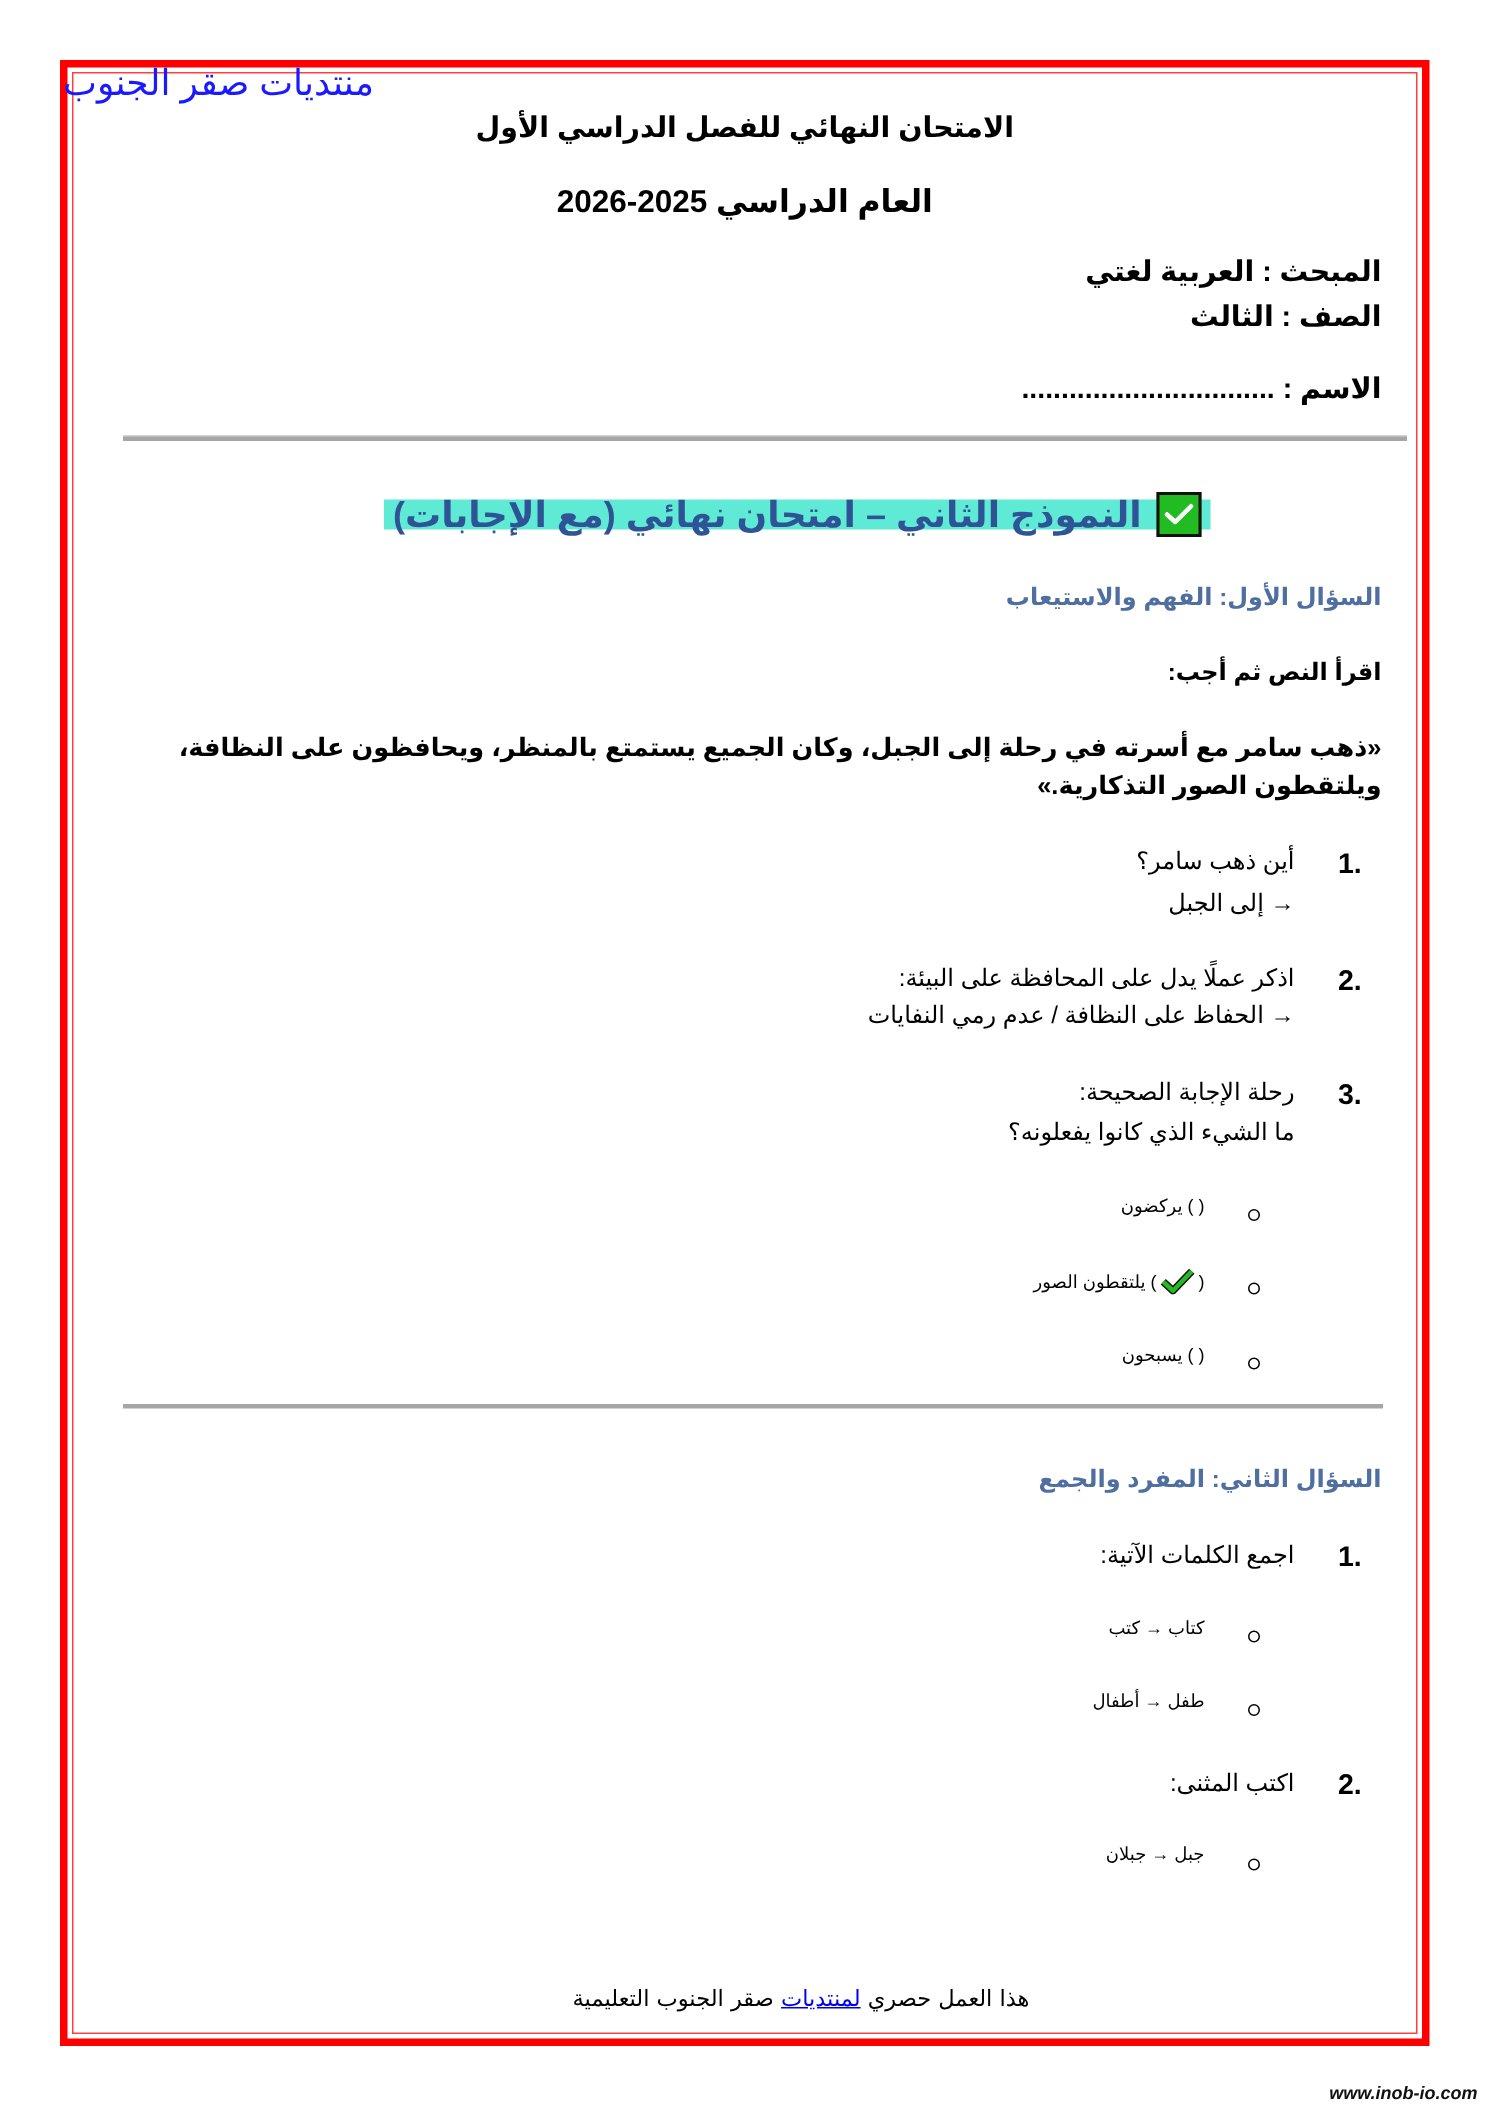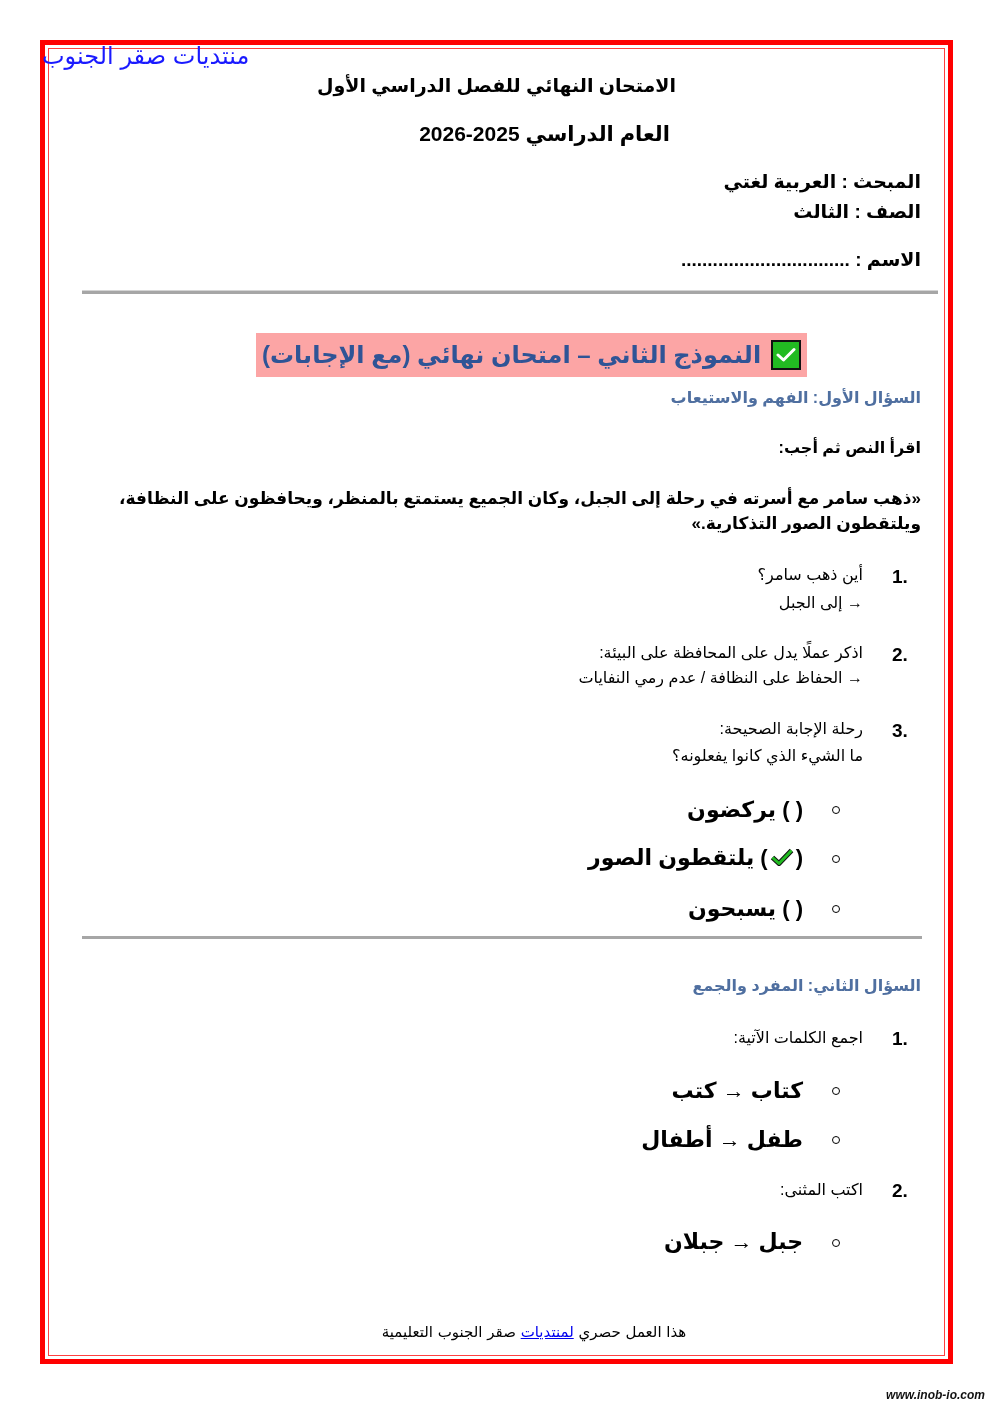--- a/index.html
+++ b/index.html
@@ -4,33 +4,33 @@
 <style>
   html, body { margin:0; padding:0; background:#ffffff; }
   body { width:993px; height:1404px; position:relative; overflow:hidden; font-family:"Liberation Sans", "DejaVu Sans", sans-serif; color:#000; }
   .frame-outer { position:absolute; left:40px; top:40px; width:913px; height:1324px; box-sizing:border-box; border:5px solid #ff0000; }
   .frame-inner { position:absolute; left:48px; top:48px; width:897px; height:1308px; box-sizing:border-box; border:1px solid #ff4040; }
   .abs { position:absolute; }
   .rtl { direction:rtl; unicode-bidi:embed; }
   .brand { left:42px; top:42px; font-size:24px; color:#1a1aff; line-height:28px; white-space:nowrap; }
   .h-center { left:48px; width:897px; text-align:center; font-weight:bold; }
   .title1 { top:74px; font-size:19px; }
-  .title2 { top:122px; font-size:21px;margin-left:48px; }
+  .title2 { top:122px; font-size:21px; }
   .meta { right:72px; font-size:19px; font-weight:bold; text-align:right; white-space:nowrap; }
   .sep1 { left:82px; top:290px; width:856px; height:3px; background:#a6a6a6; border-top:1px solid #d4d4d4; }
   .sep2 { left:82px; top:936px; width:840px; height:3px; background:#a6a6a6; }
-  .banner { top:333px; left:256px; height:44px; background:#fca5a5; display:flex; align-items:center; padding:0 6px; font-size:24px; font-weight:bold; color:#2f5496; white-space:nowrap; }
+  .banner { top:333px; left:256px; height:20px; background:#5eead4; display:flex; align-items:center; padding:0 6px; font-size:24px; font-weight:bold; color:#2f5496; white-space:nowrap; }
   .chkbox { width:26px; height:26px; background:#22bb22; border:2px solid #111; display:inline-flex; align-items:center; justify-content:center; margin-left:10px; }
   .section-h { right:72px; font-size:16px; font-weight:bold; color:#4f6fa0; text-align:right; white-space:nowrap; }
   .bold16 { font-size:16px; font-weight:bold; }
   .passage { right:72px; left:100px; top:486px; font-size:17px; font-weight:bold; line-height:25px; text-align:right; }
   .qnum { font-size:19px; font-weight:bold; }
   .q { font-size:16px; font-weight:normal; line-height:21px; text-align:right; white-space:nowrap; }
   .bullet { width:8px; height:8px; border:1.5px solid #000; border-radius:50%; box-sizing:border-box; }
-  .opt { font-size:22px; font-weight:bold; white-space:nowrap; text-align:center; }
+  .opt { font-size:12px; font-weight:normal; white-space:nowrap; text-align:center; }
   .footer { left:48px; width:972px; top:1323px; text-align:center; font-family:"DejaVu Sans", sans-serif; font-size:15px; }
   .footer a { color:#0000ee; text-decoration:underline; }
   .site { right:8px; top:1388px; font-size:12px; font-weight:bold; font-style:italic; color:#111; }
 </style>
 </head>
 <body>
 
 <div class="frame-outer"></div>
 <div class="frame-inner"></div>
 

